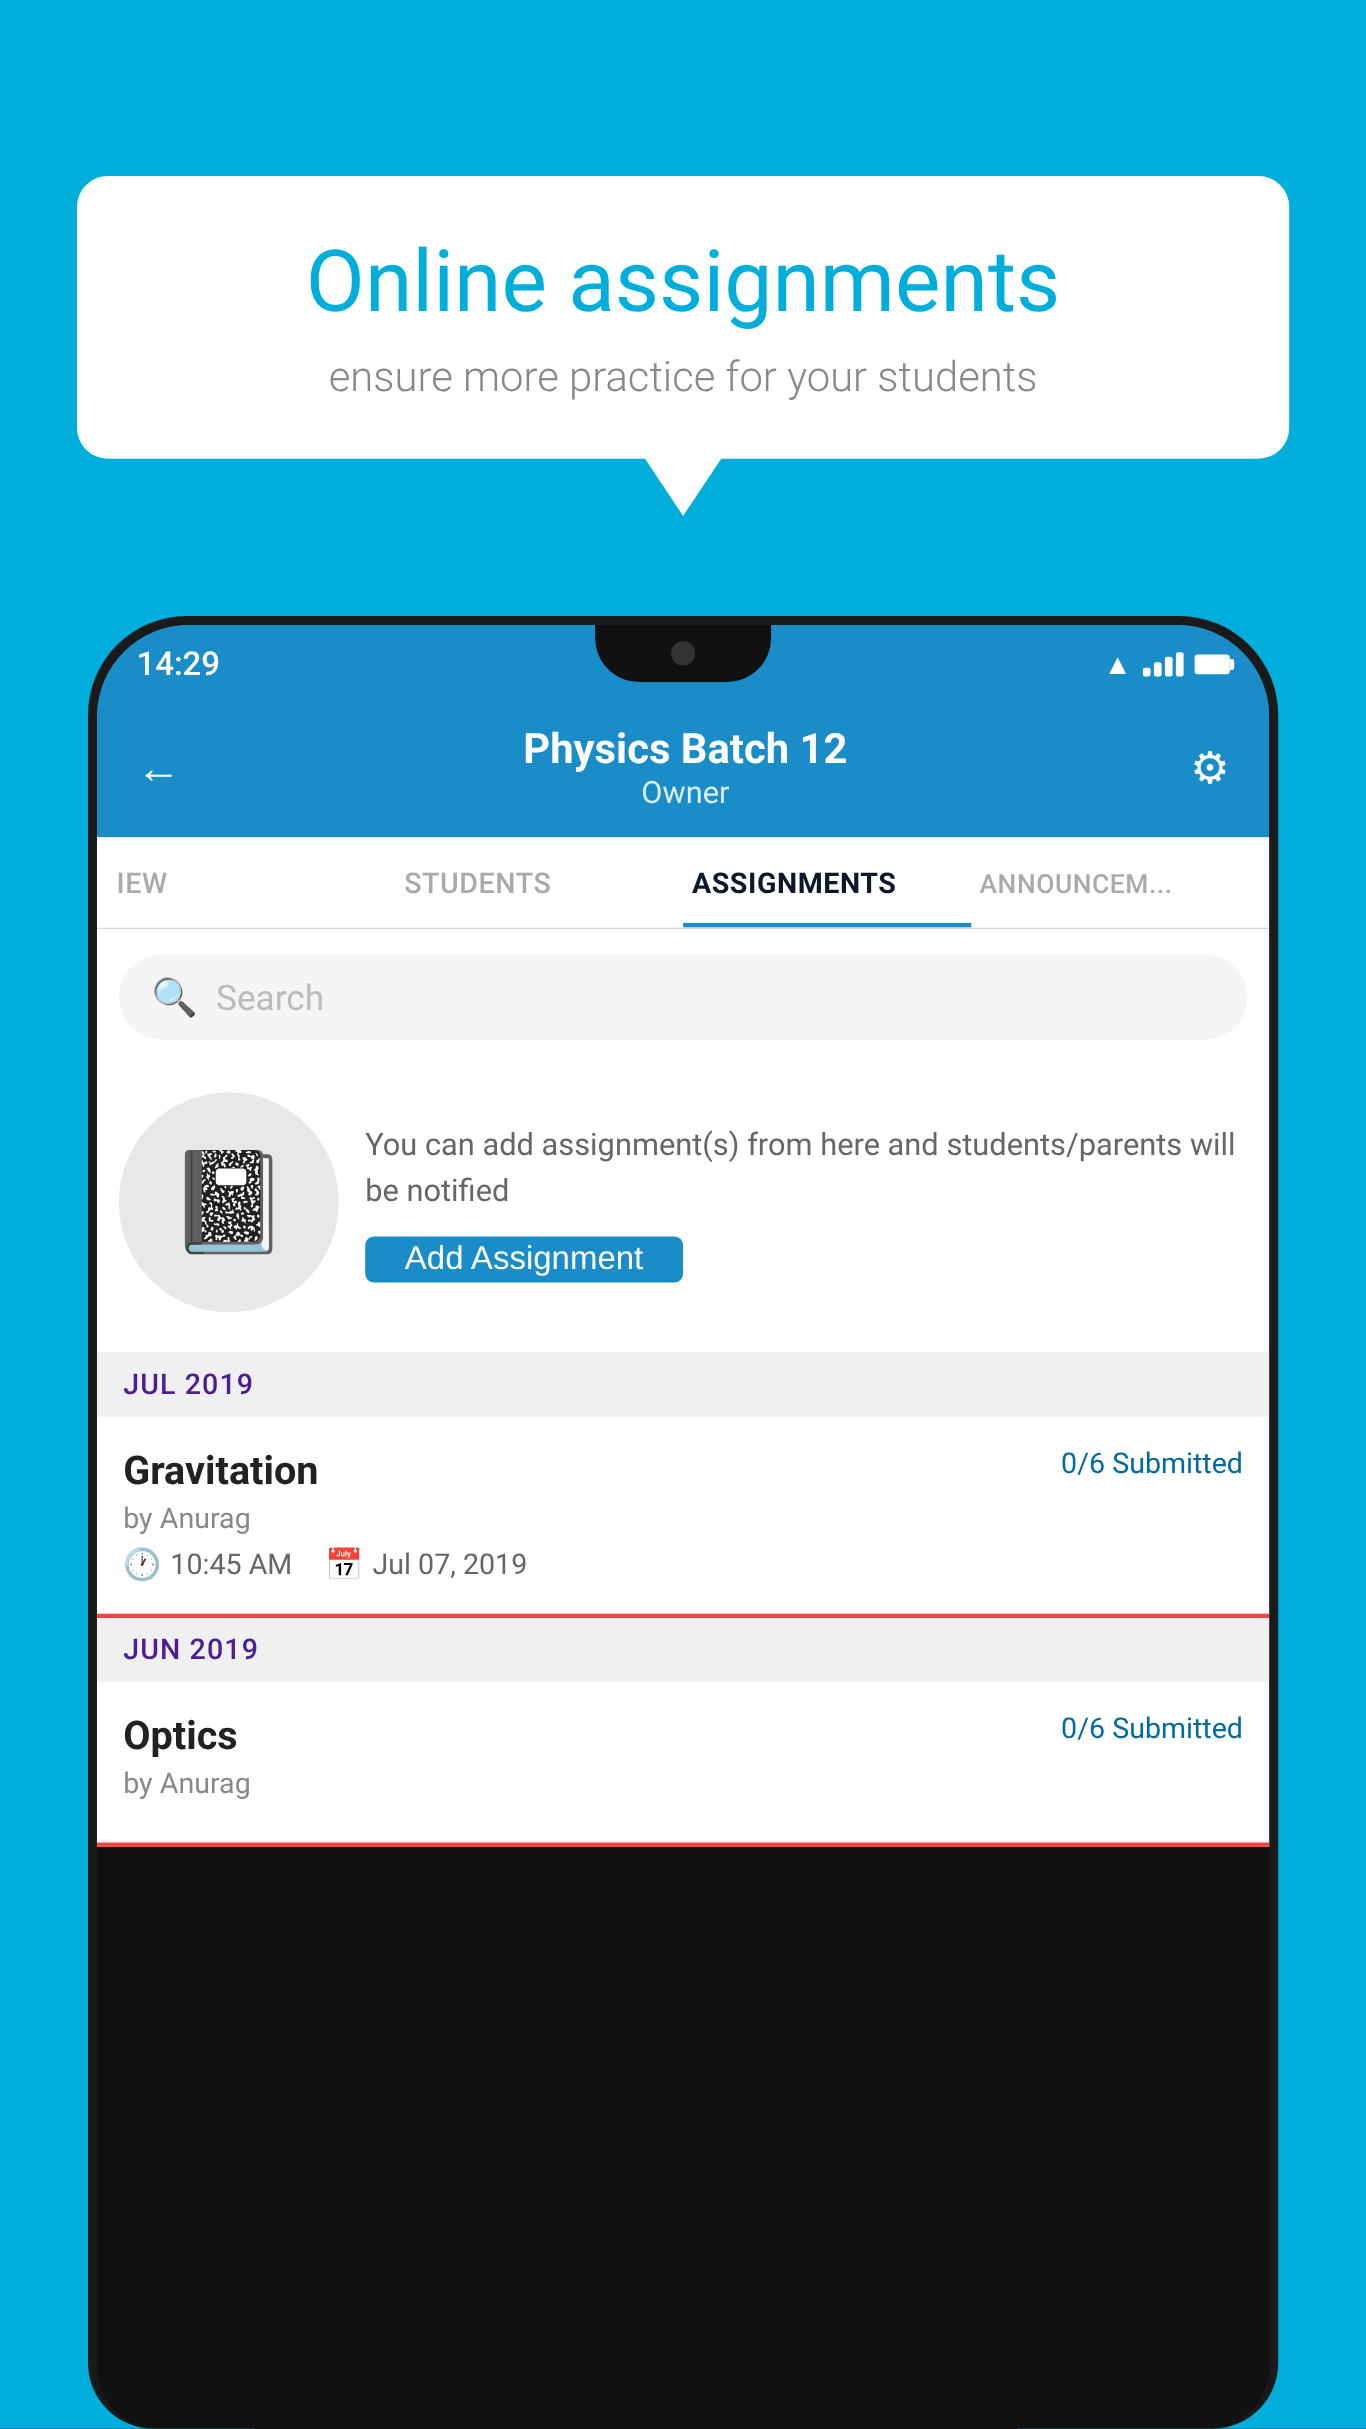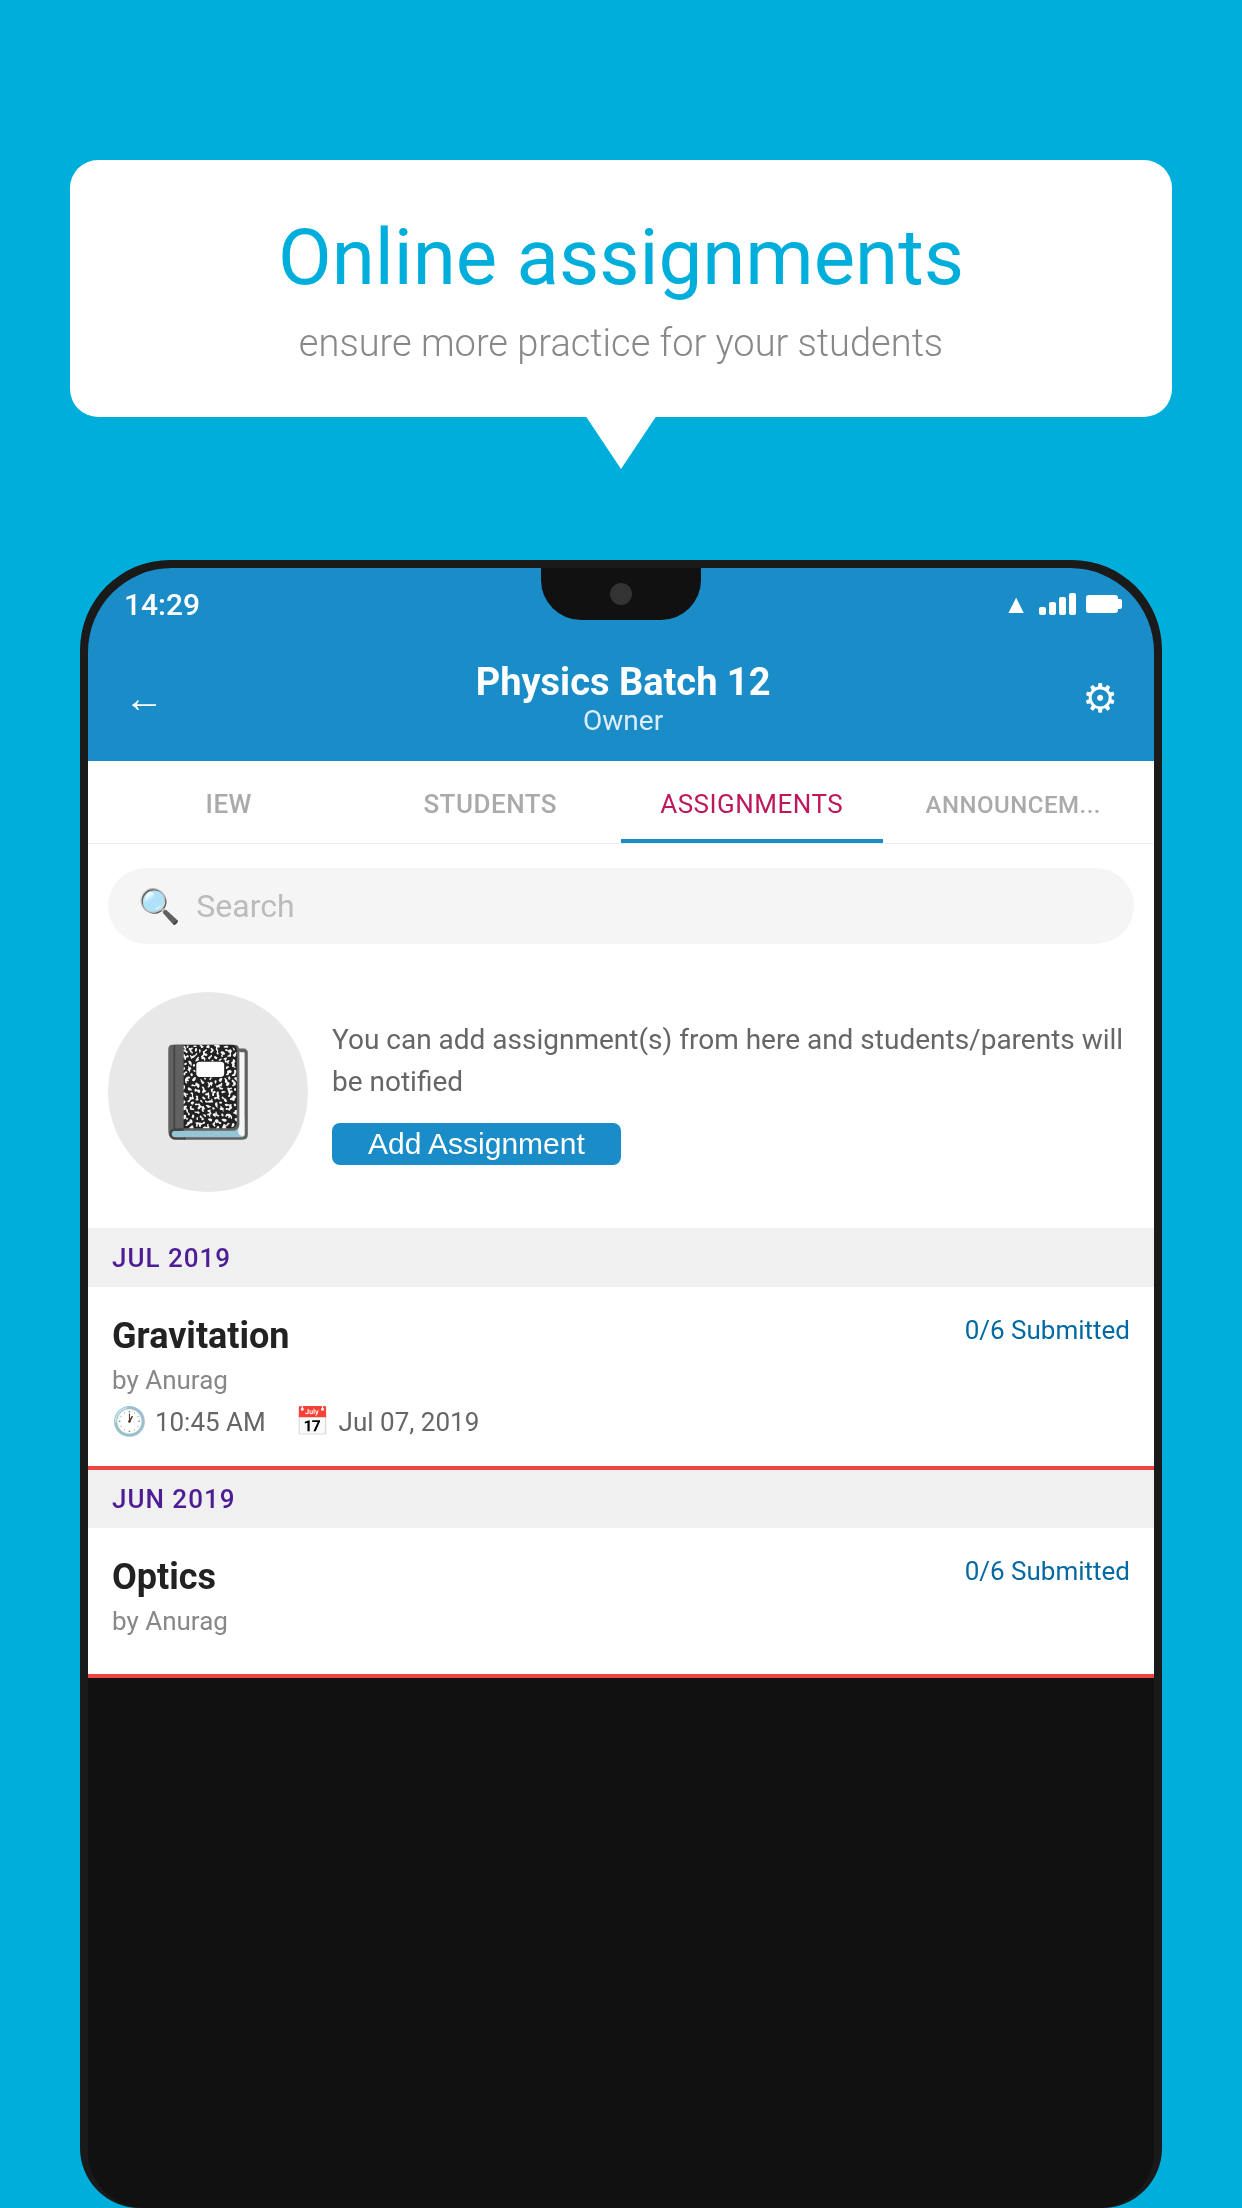--- a/index.html
+++ b/index.html
@@ -148,31 +148,30 @@
 
     
     .tabs-bar {
       background: white;
       display: flex;
       border-bottom: 1px solid #eee;
       padding: 0 10px;
     }
     .tab-item {
       flex: 1;
-      text-align: center;
       padding: 28px 8px 24px;
       font-size: 26px;
       font-weight: 500;
       color: #aaa;
       letter-spacing: 0.5px;
       position: relative;
     }
     .tab-item.active {
-      color: #be185d;
-      font-weight: 400;
+      color: #0f172a;
+      font-weight: 700;
     }
     .tab-item.active::after {
       content: '';
       position: absolute;
       bottom: 0;
       left: 0;
       right: 0;
       height: 4px;
       background: #1a8cc7;
     }

